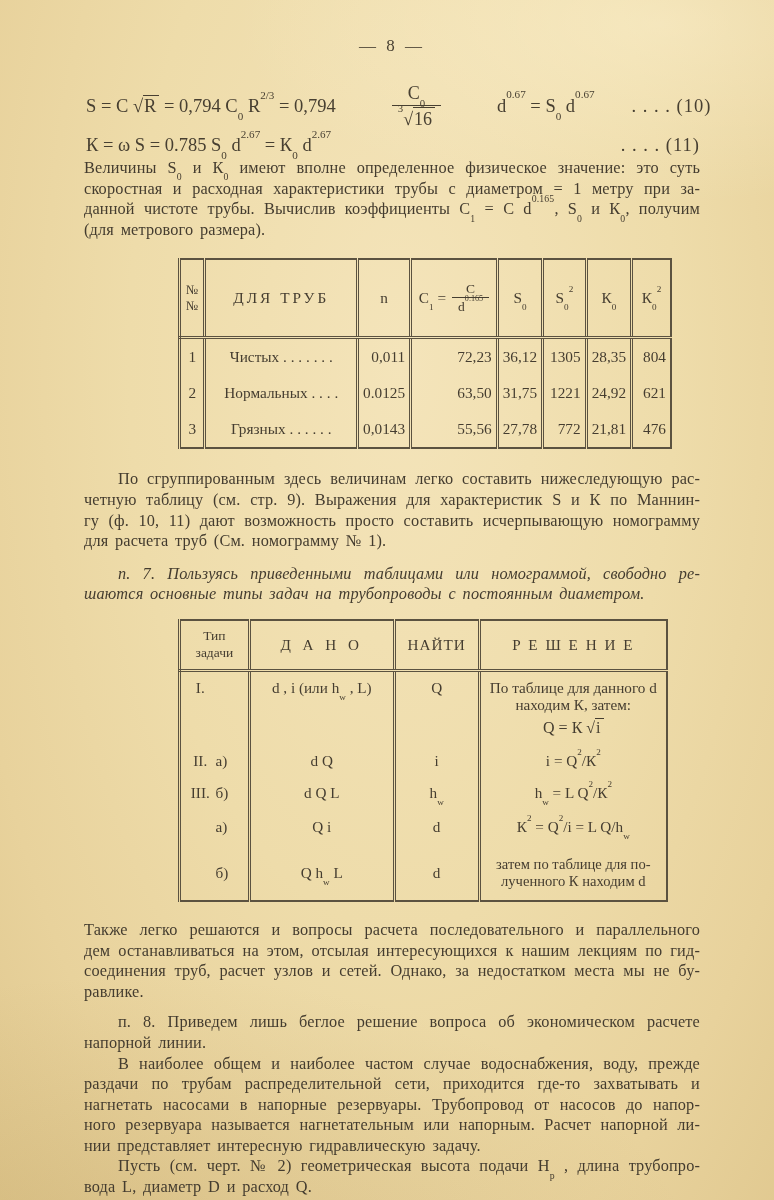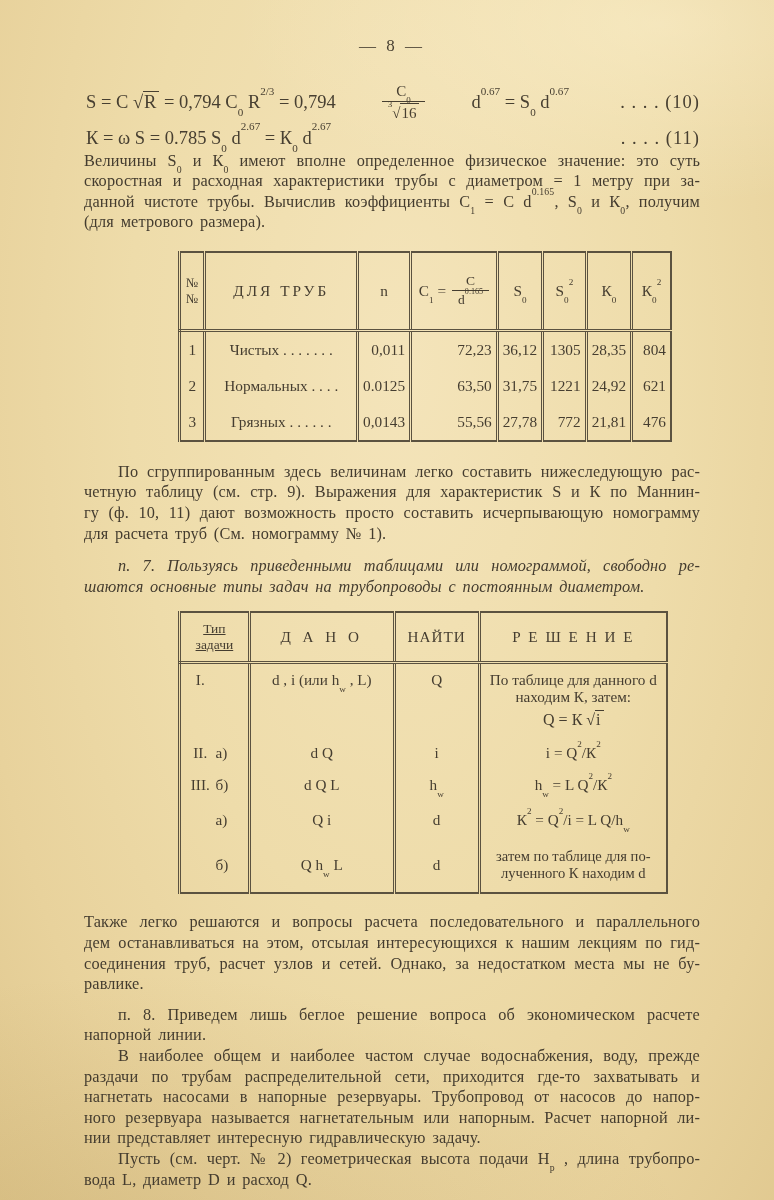--- a/index.html
+++ b/index.html
@@ -19,21 +19,21 @@
   .page-number{text-align:center;font-size:17px;letter-spacing:3px;color:#4a4234;margin-bottom:26px;}
 
   
   .formula{display:flex;align-items:center;font-size:18.5px;color:#473f31;margin:0 0 5px 2px;white-space:nowrap;gap:37px;}
   .formula .ftail{margin-left:auto;letter-spacing:1px;}
   .f11{margin-bottom:2px;}
   sup{font-size:.6em;position:relative;top:-.55em;line-height:0;}
   sub{font-size:.6em;position:relative;top:.32em;line-height:0;}
   .rt{display:inline-block;}
   .rt .ov{display:inline-block;border-top:1.2px solid currentColor;padding:0 3px 0 1px;}
-  .frac{display:inline-flex;flex-direction:column;align-items:center;margin:0 9px;font-size:15px;line-height:1.25;vertical-align:middle;}
+  .frac{display:inline-flex;flex-direction:column;align-items:center;margin:0 19px;font-size:18px;line-height:1.25;vertical-align:middle;}
   .frac .num{padding:0 6px;}
   .frac .den{border-top:1.2px solid currentColor;padding:1px 6px 0;}
   .frac.sm{font-size:13.5px;margin:0 0 0 6px;}
 
   
   .para{font-size:16.3px;line-height:20.6px;color:#443c2f;letter-spacing:.15px;word-spacing:2.5px;}
   .para .line{text-align:justify;text-align-last:justify;}
   .para .line.last{text-align-last:left;}
   .para .line.indent{text-indent:34px;}
   .mt10{margin-top:10px;} .mt12{margin-top:12px;font-style:italic;}
@@ -185,21 +185,21 @@
     <table class="t2">
       <colgroup>
         <col style="width:70px">
           <col style="width:146px">
           <col style="width:85px">
           <col style="width:189px">
       </colgroup>
       <thead>
         <tr>
           <th>
-            <div class="stack" style="font-size:13.5px;text-decoration:underline;">
+            <div class="stack" style="font-size:13.5px;">
               <span>Тип</span>
               <span>задачи</span>
             </div>
           </th>
           <th style="letter-spacing:4px;margin-top:22px;">Д А Н О</th>
           <th style="letter-spacing:1px;">НАЙТИ</th>
           <th style="letter-spacing:2px;">Р Е Ш Е Н И Е</th>
         </tr>
       </thead>
       <tbody>

